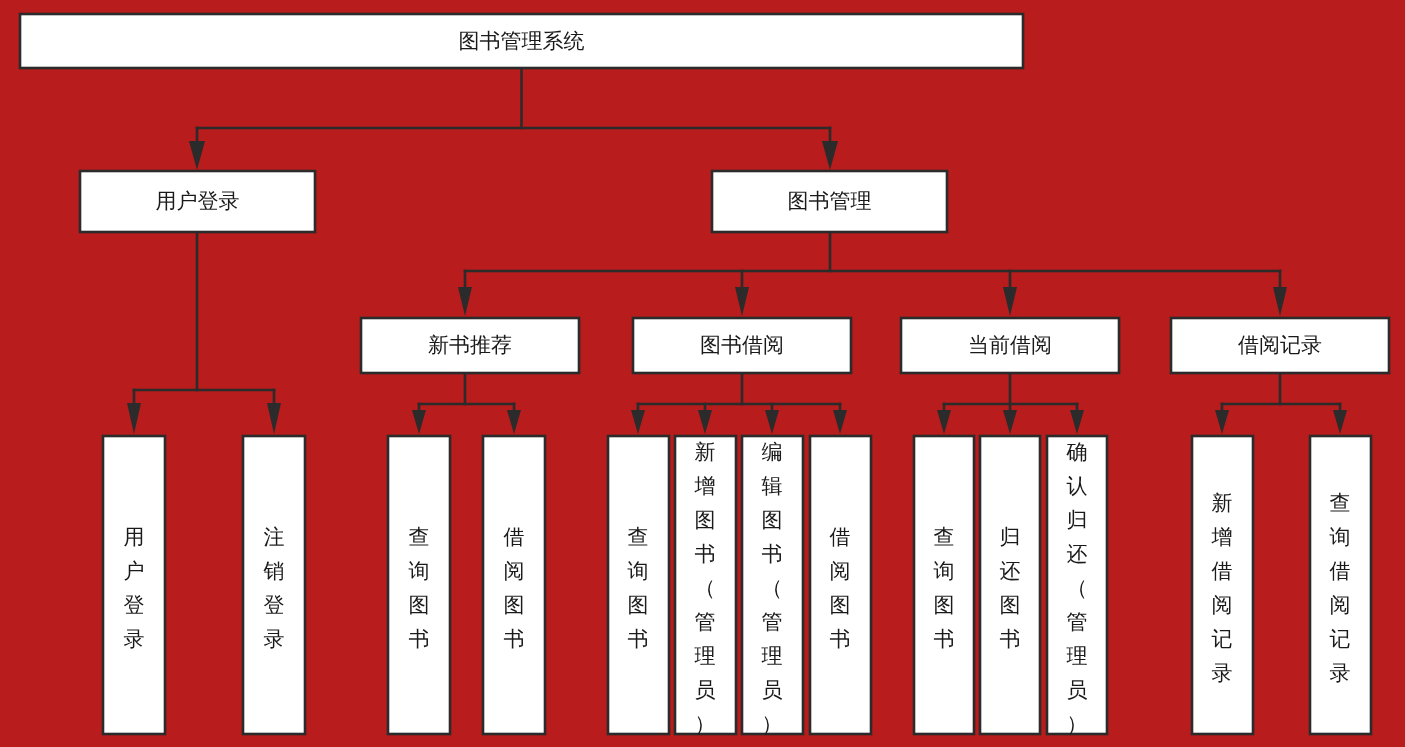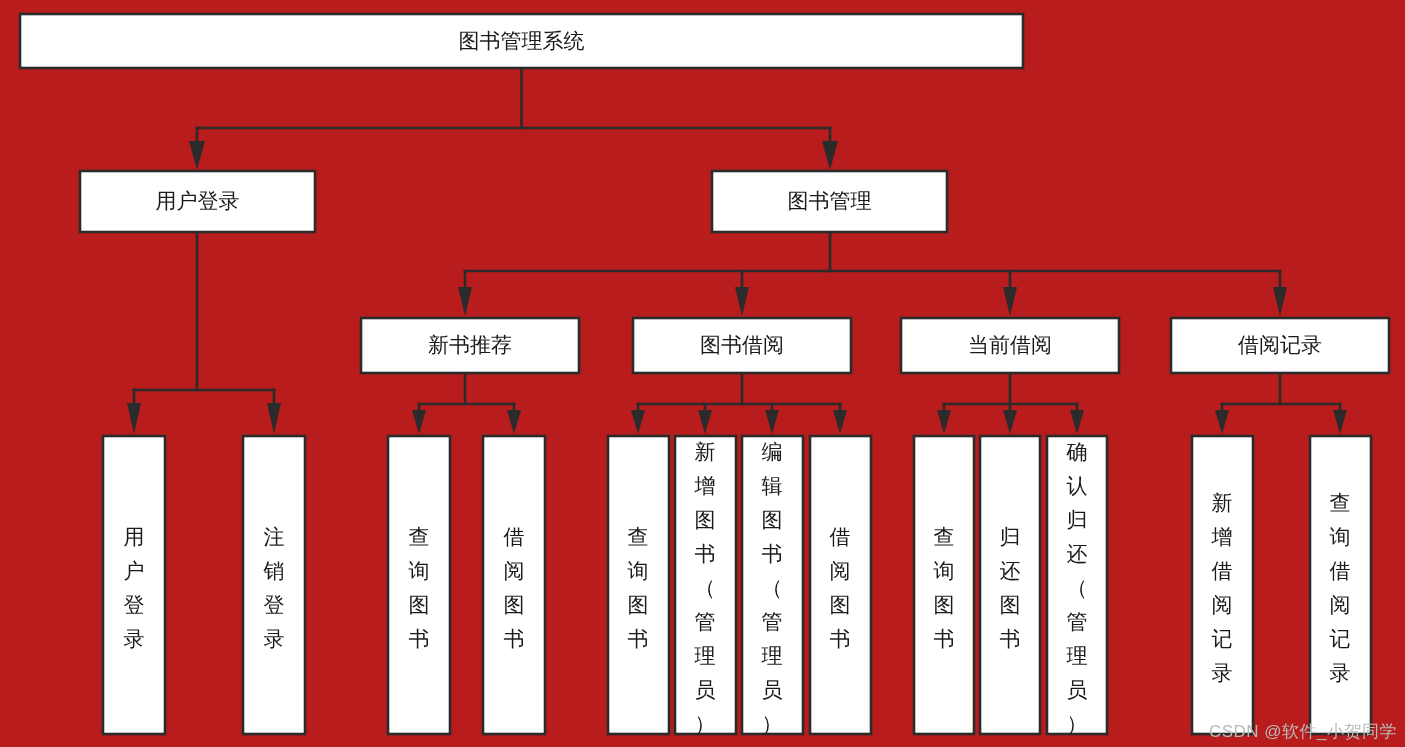--- a/index.html
+++ b/index.html
@@ -229,14 +229,13 @@
       <rect class="node-box" x="1192" y="436" width="61" height="298"></rect>
       <text class="node-label-v" x="1222" y="585"><tspan x="1222" y="509.5">新</tspan><tspan x="1222" y="543.5">增</tspan><tspan x="1222" y="577.5">借</tspan><tspan x="1222" y="611.5">阅</tspan><tspan x="1222" y="645.5">记</tspan><tspan x="1222" y="679.5">录</tspan></text>
     </g>
     <g>
       <rect class="node-box" x="1310" y="436" width="61" height="298"></rect>
       <text class="node-label-v" x="1340" y="585"><tspan x="1340" y="509.5">查</tspan><tspan x="1340" y="543.5">询</tspan><tspan x="1340" y="577.5">借</tspan><tspan x="1340" y="611.5">阅</tspan><tspan x="1340" y="645.5">记</tspan><tspan x="1340" y="679.5">录</tspan></text>
     </g>
 
   </svg>
 
-  <div class="watermark">CSDN @软件_小贺同学</div>
 </div>
 
 </body></html>

